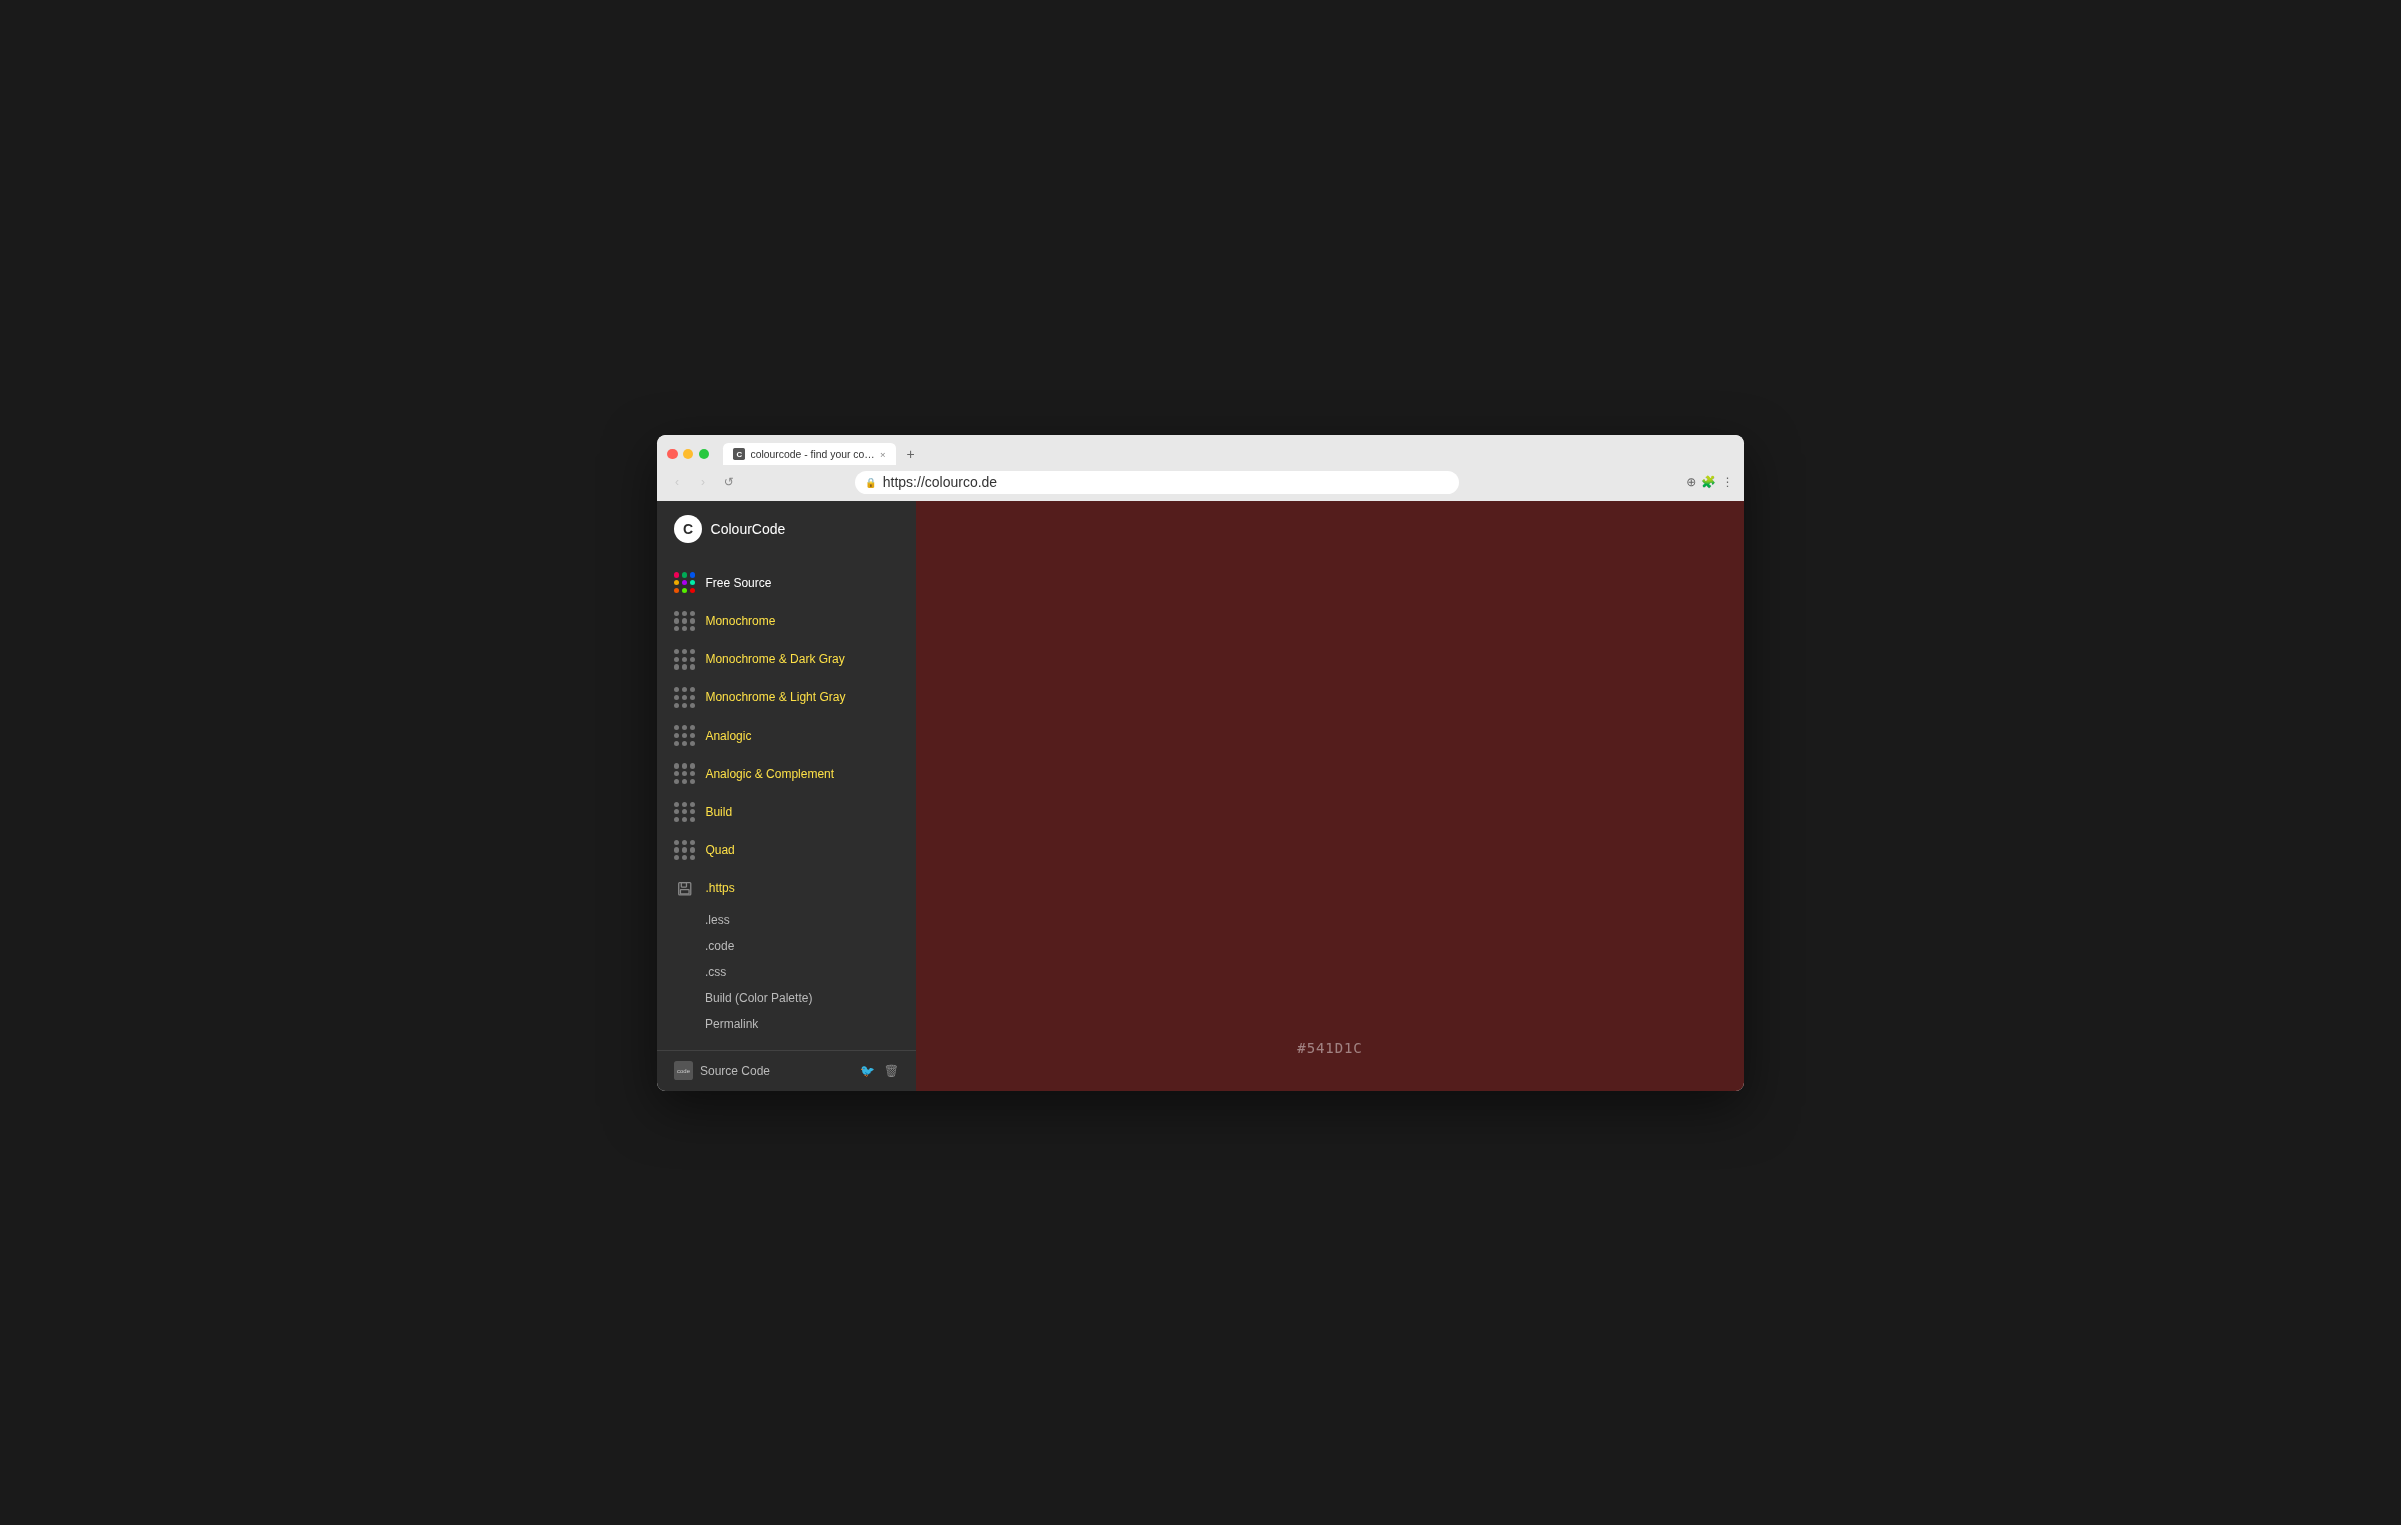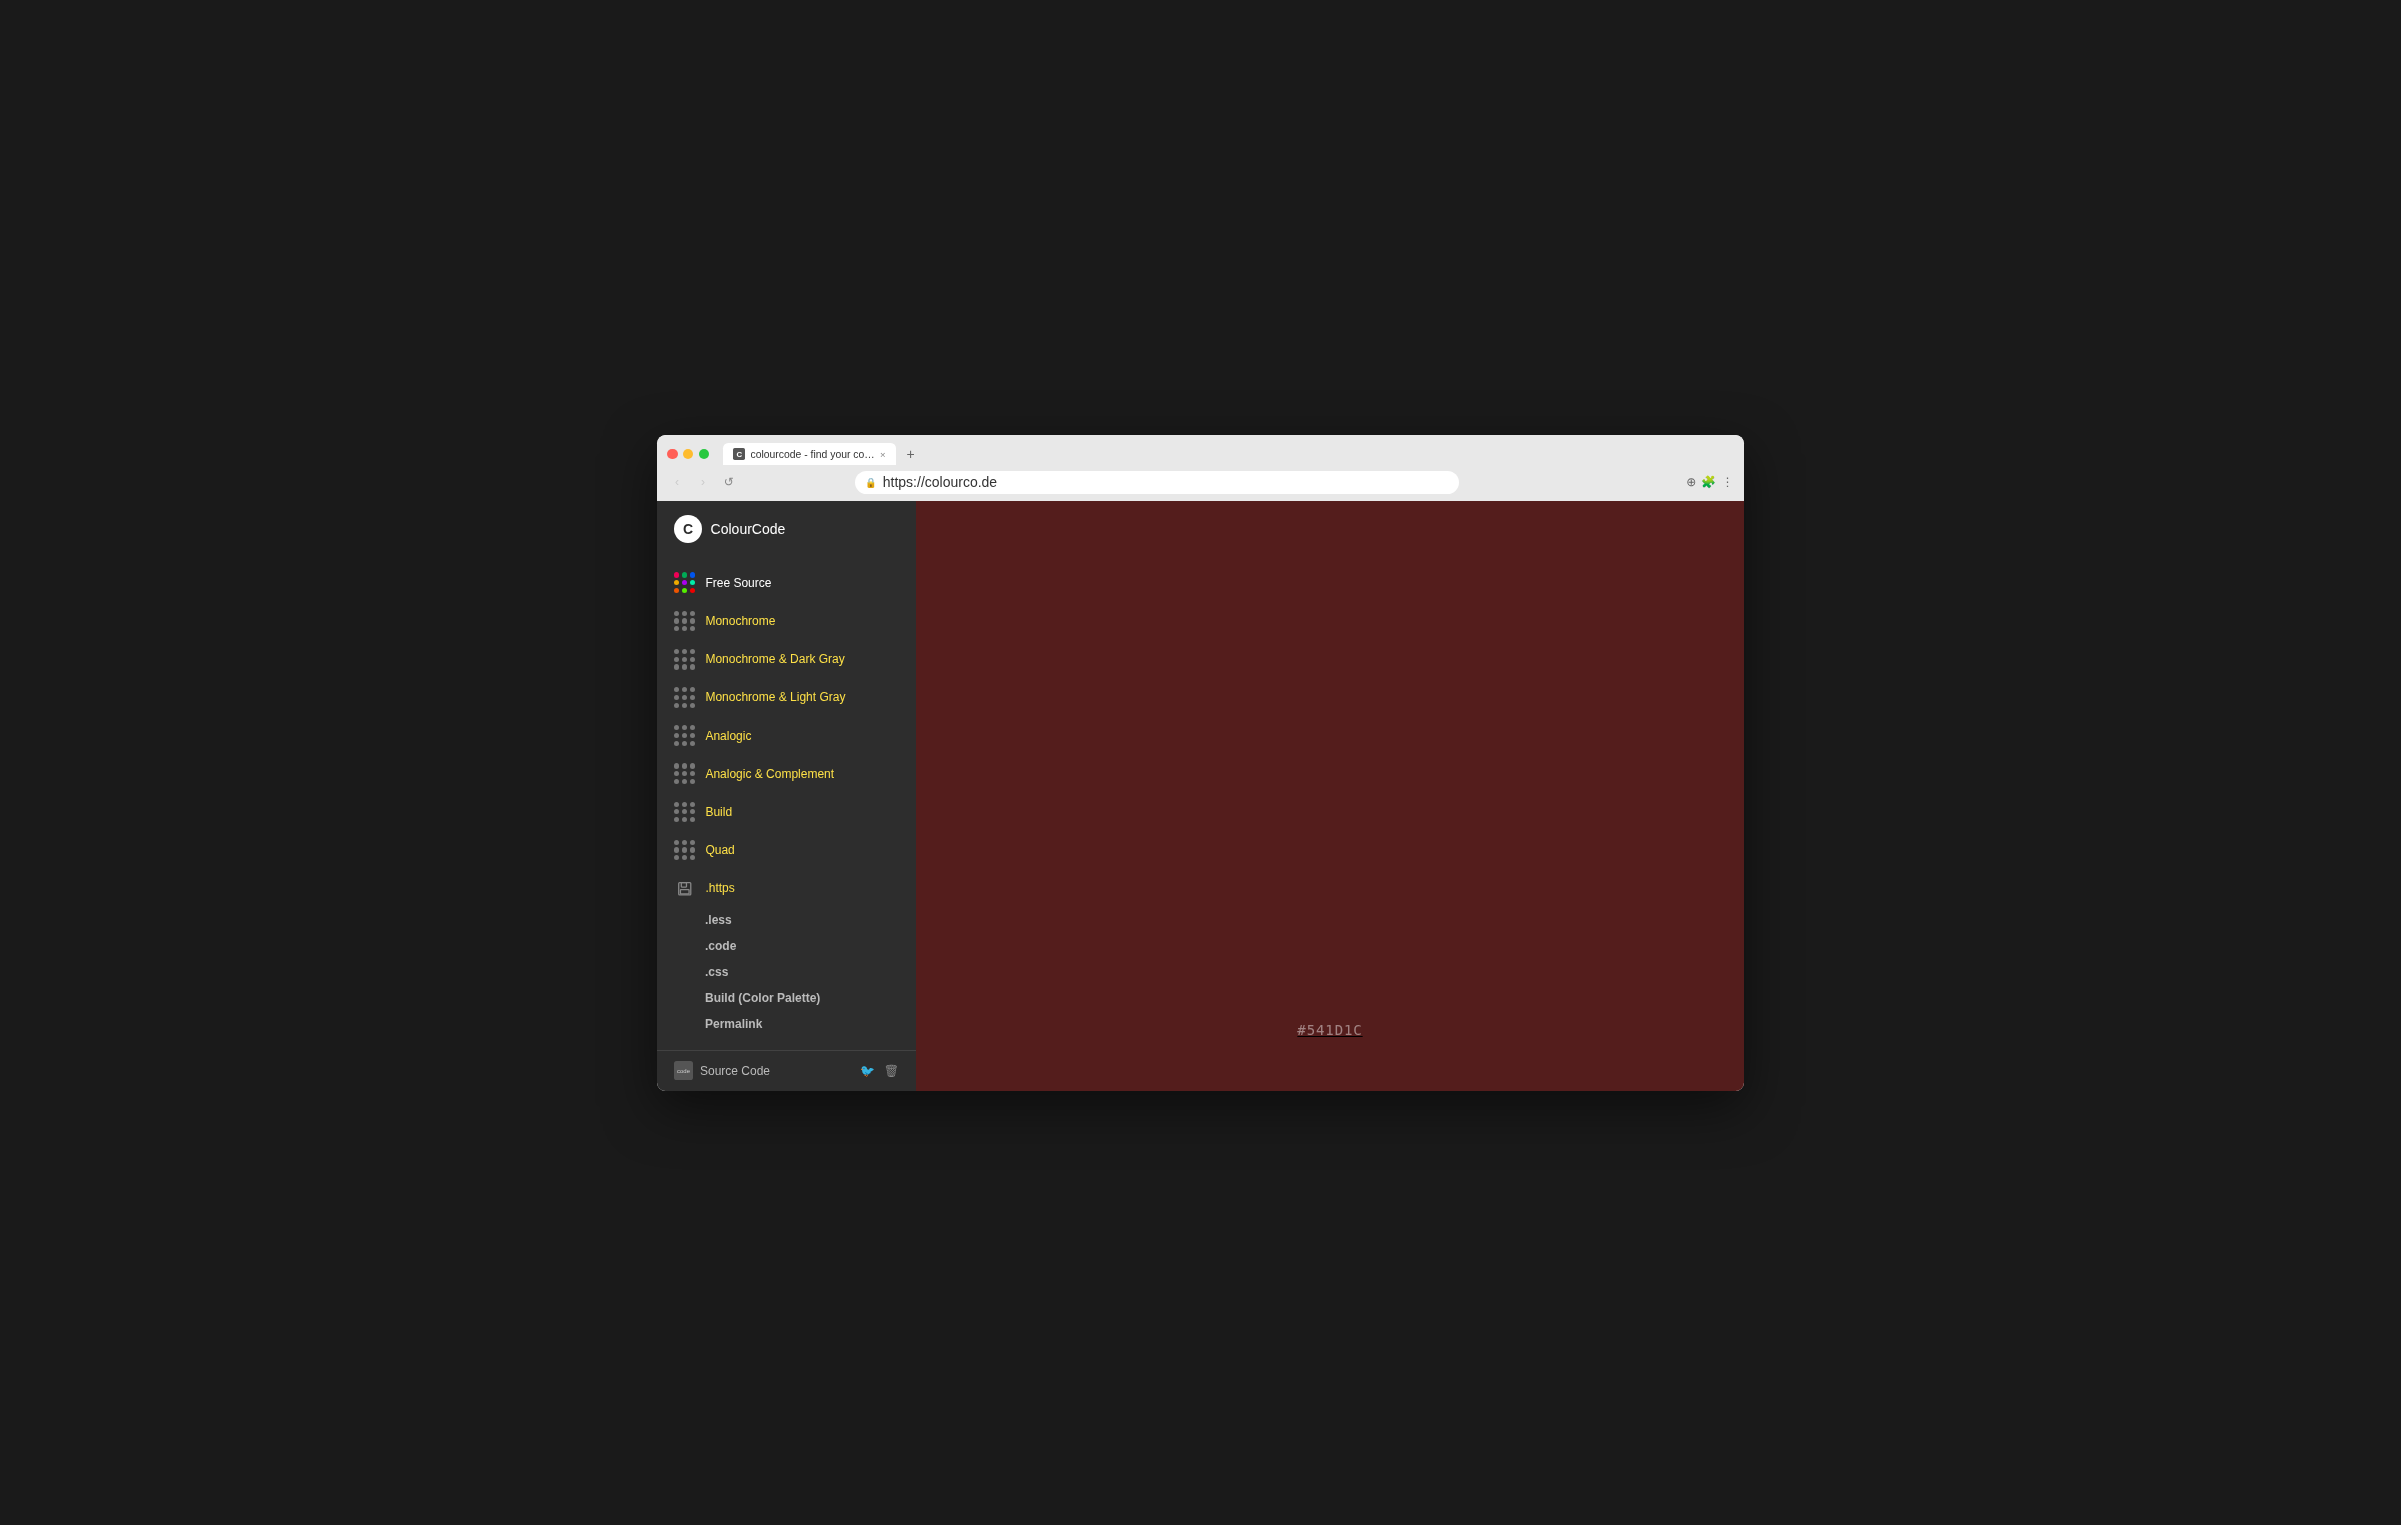--- a/index.html
+++ b/index.html
@@ -258,21 +258,20 @@
       font-size: 14px;
     }
 
     .sidebar-sub-item {
       display: flex;
       align-items: center;
       padding: 6px 17px 6px 48px;
       cursor: pointer;
       color: #bbb;
       font-size: 12px;
-      font-weight: bold;
     }
 
     .sidebar-footer {
       padding: 10.4px 17px;
       display: flex;
       align-items: center;
       gap: 7px;
       border-top: 0.9px solid rgba(255,255,255,0.1);
     }
 
@@ -305,22 +304,21 @@
       cursor: pointer;
     }
 
     
     .color-display {
       flex: 1;
       background: #541D1C;
       display: flex;
       align-items: flex-end;
       justify-content: center;
-      padding-bottom: 53px;
-      text-decoration: underline;
+      padding-bottom: 35px;
     }
 
     .color-hex {
       color: rgba(255,255,255,0.45);
       font-size: 14px;
       font-family: monospace;
       letter-spacing: 0.9px;
     }
 
     

